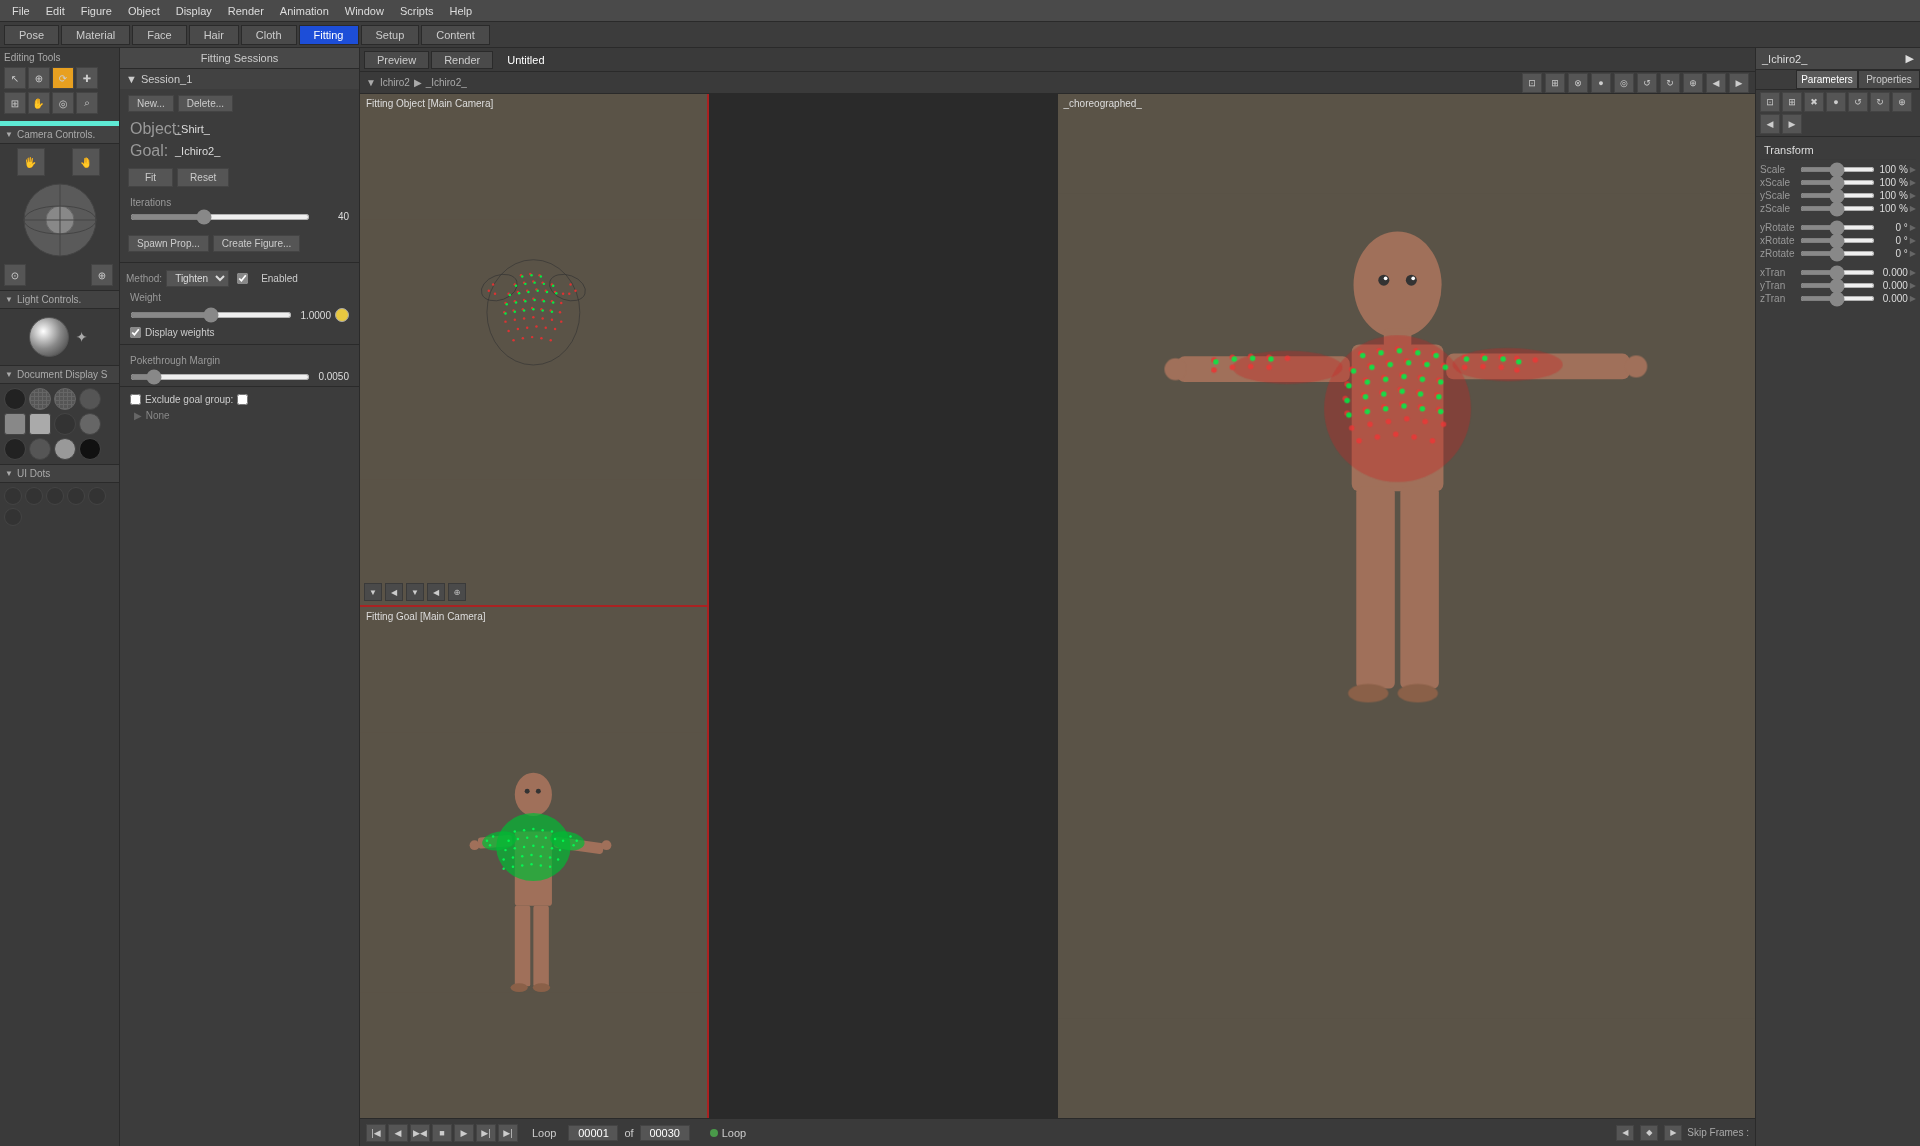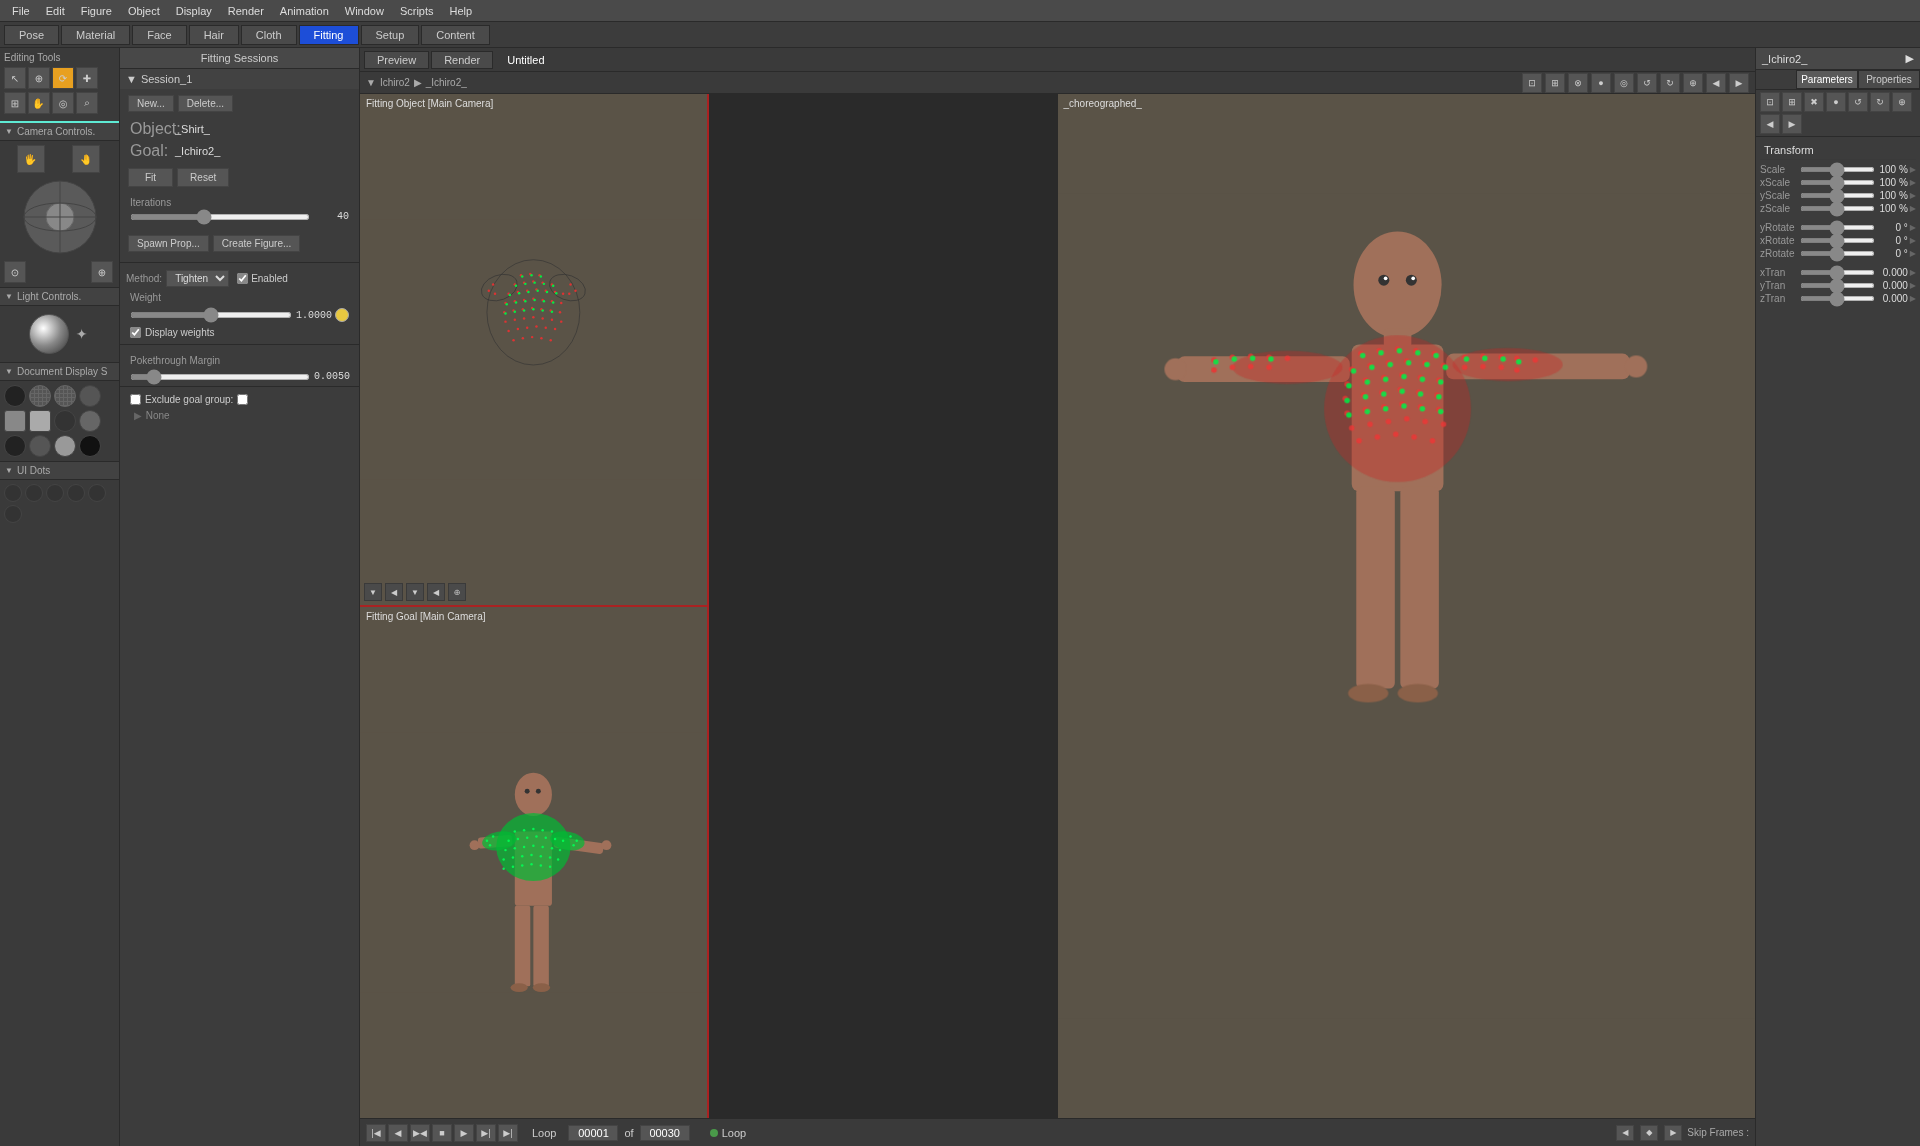--- a/index.html
+++ b/index.html
@@ -74,21 +74,21 @@
       background: #424242;
       border-bottom: 1px solid #2a2a2a;
       font-size: 10px;
       color: #aaaaaa;
       cursor: pointer;
     }
     .triangle { margin-right: 4px; font-size: 8px; }
 
     #editing-tools {
       padding: 4px;
-      border-bottom: 2px solid #5eead4;
+      border-bottom: 5px solid #5eead4;
     }
     #editing-tools .tools-label {
       font-size: 10px;
       color: #aaa;
       margin-bottom: 4px;
     }
     .tool-row {
       display: flex;
       margin-bottom: 3px;
     }
@@ -226,21 +226,20 @@
       flex: 1;
       height: 6px;
       accent-color: #888;
     }
     .slider-value {
       width: 35px;
       text-align: right;
       font-size: 10px;
       color: #ddd;
       margin-left: 4px;
-      font-family: Liberation Mono, monospace;
     }
     .divider {
       height: 1px;
       background: #2a2a2a;
       margin: 4px 0;
     }
     .method-row {
       display: flex;
       align-items: center;
       padding: 3px 6px;
@@ -251,21 +250,21 @@
       padding: 1px 4px;
       background: #555;
       border: 1px solid #444;
       color: #ddd;
       font-size: 10px;
     }
     .enabled-check {
       margin-left: 8px;
       display: flex;
       align-items: flex-start;
-      gap: 3px;
+      gap: 13px;
       color: #ccc;
       font-size: 10px;
     }
     .weight-label {
       padding: 2px 10px;
       font-size: 10px;
       color: #999;
     }
     .display-weights-row {
       padding: 2px 10px;

